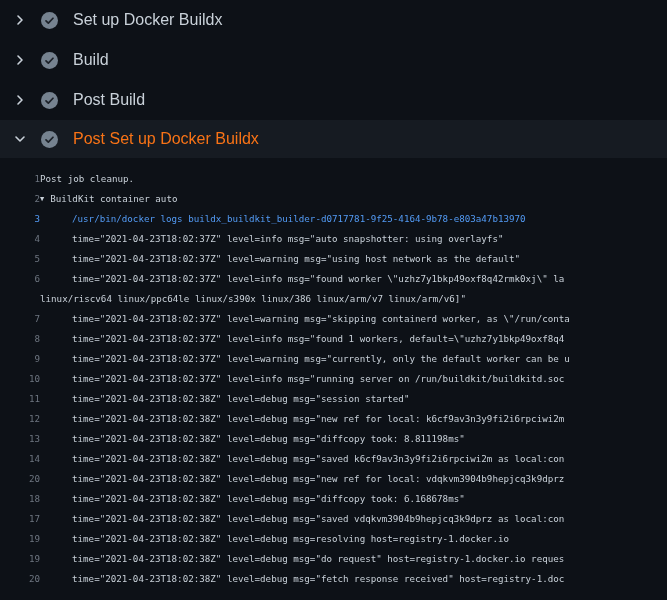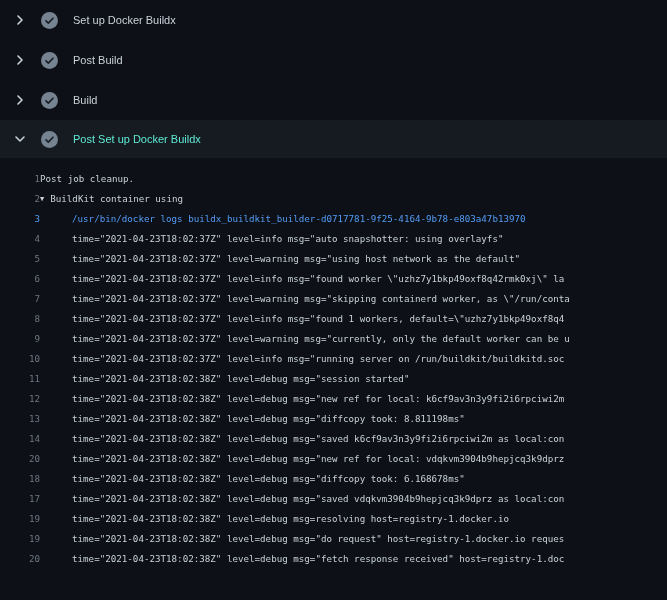--- a/index.html
+++ b/index.html
@@ -26,25 +26,25 @@
     flex: none;
   }
   .check {
     width: 17px; height: 17px;
     margin-left: 13px;
     display: flex; align-items: center; justify-content: center;
     flex: none;
   }
   .step-label {
     margin-left: 15px;
-    font-size: 11px;
+    font-size: 16px;
     color: #c9d1d9;
     white-space: nowrap;
   }
-  .step-row.expanded .step-label { color: #5eead4; }
+  .step-row.expanded .step-label { color: #f97316; }
 
   .log-area {
     padding-top: 11px;
     height: 442px;
     overflow: hidden;
   }
   .log-line {
     display: flex;
     height: 20px;
     line-height: 20px;
@@ -100,58 +100,59 @@
           <svg width="16" height="16" viewBox="0 0 16 16">
             <path d="M6 4l4 4-4 4" fill="none" stroke="#c9d1d9" stroke-width="1.6" stroke-linecap="round" stroke-linejoin="round"></path>
           </svg>
         </span>
         <span class="check">
           <svg width="17" height="17" viewBox="0 0 16 16">
             <circle cx="8" cy="8" r="8" fill="#768390"></circle>
             <path d="M4.7 8.3l2.2 2.2 4.4-4.6" fill="none" stroke="#1c2128" stroke-width="1.6" stroke-linecap="round" stroke-linejoin="round"></path>
           </svg>
         </span>
-        <span class="step-label">Post Build</span>
+        <span class="step-label">Build</span>
       </div>
       <div class="step-row">
         <span class="chev">
           <svg width="16" height="16" viewBox="0 0 16 16">
             <path d="M6 4l4 4-4 4" fill="none" stroke="#c9d1d9" stroke-width="1.6" stroke-linecap="round" stroke-linejoin="round"></path>
           </svg>
         </span>
         <span class="check">
           <svg width="17" height="17" viewBox="0 0 16 16">
             <circle cx="8" cy="8" r="8" fill="#768390"></circle>
             <path d="M4.7 8.3l2.2 2.2 4.4-4.6" fill="none" stroke="#1c2128" stroke-width="1.6" stroke-linecap="round" stroke-linejoin="round"></path>
           </svg>
         </span>
-        <span class="step-label">Build</span>
+        <span class="step-label">Post Build</span>
       </div>
       <div class="step-row expanded">
         <span class="chev">
           <svg width="16" height="16" viewBox="0 0 16 16">
             <path d="M4 6l4 4 4-4" fill="none" stroke="#c9d1d9" stroke-width="1.6" stroke-linecap="round" stroke-linejoin="round"></path>
           </svg>
         </span>
         <span class="check">
           <svg width="17" height="17" viewBox="0 0 16 16">
             <circle cx="8" cy="8" r="8" fill="#768390"></circle>
             <path d="M4.7 8.3l2.2 2.2 4.4-4.6" fill="none" stroke="#1c2128" stroke-width="1.6" stroke-linecap="round" stroke-linejoin="round"></path>
           </svg>
         </span>
         <span class="step-label">Post Set up Docker Buildx</span>
       </div>
     </div>
   <div class="log-area">
       <div class="log-line"><span class="log-num">1</span><span class="log-text">Post job cleanup.</span></div>
-      <div class="log-line"><span class="log-num">2</span><span class="log-text"><span class="group-toggle">▼</span><span>BuildKit container using</span></span></div>
+      <div class="log-line"><span class="log-num">2</span><span class="log-text"><span class="group-toggle">▼</span><span>BuildKit container auto</span></span></div>
       <div class="log-line indent1 cmd"><span class="log-num">3</span><span class="log-text">/usr/bin/docker logs buildx_buildkit_builder-d0717781-9f25-4164-9b78-e803a47b13970</span></div>
       <div class="log-line indent1"><span class="log-num">4</span><span class="log-text">time="2021-04-23T18:02:37Z" level=info msg="auto snapshotter: using overlayfs"</span></div>
       <div class="log-line indent1"><span class="log-num">5</span><span class="log-text">time="2021-04-23T18:02:37Z" level=warning msg="using host network as the default"</span></div>
       <div class="log-line indent1"><span class="log-num">6</span><span class="log-text">time="2021-04-23T18:02:37Z" level=info msg="found worker \"uzhz7y1bkp49oxf8q42rmk0xj\" la</span></div>
+      <div class="log-line"><span class="log-num"></span><span class="log-text">linux/riscv64 linux/ppc64le linux/s390x linux/386 linux/arm/v7 linux/arm/v6]"</span></div>
       <div class="log-line indent1"><span class="log-num">7</span><span class="log-text">time="2021-04-23T18:02:37Z" level=warning msg="skipping containerd worker, as \"/run/conta</span></div>
       <div class="log-line indent1"><span class="log-num">8</span><span class="log-text">time="2021-04-23T18:02:37Z" level=info msg="found 1 workers, default=\"uzhz7y1bkp49oxf8q4</span></div>
       <div class="log-line indent1"><span class="log-num">9</span><span class="log-text">time="2021-04-23T18:02:37Z" level=warning msg="currently, only the default worker can be u</span></div>
       <div class="log-line indent1"><span class="log-num">10</span><span class="log-text">time="2021-04-23T18:02:37Z" level=info msg="running server on /run/buildkit/buildkitd.soc</span></div>
       <div class="log-line indent1"><span class="log-num">11</span><span class="log-text">time="2021-04-23T18:02:38Z" level=debug msg="session started"</span></div>
       <div class="log-line indent1"><span class="log-num">12</span><span class="log-text">time="2021-04-23T18:02:38Z" level=debug msg="new ref for local: k6cf9av3n3y9fi2i6rpciwi2m</span></div>
       <div class="log-line indent1"><span class="log-num">13</span><span class="log-text">time="2021-04-23T18:02:38Z" level=debug msg="diffcopy took: 8.811198ms"</span></div>
       <div class="log-line indent1"><span class="log-num">14</span><span class="log-text">time="2021-04-23T18:02:38Z" level=debug msg="saved k6cf9av3n3y9fi2i6rpciwi2m as local:con</span></div>
       <div class="log-line indent1"><span class="log-num">20</span><span class="log-text">time="2021-04-23T18:02:38Z" level=debug msg="new ref for local: vdqkvm3904b9hepjcq3k9dprz</span></div>
       <div class="log-line indent1"><span class="log-num">18</span><span class="log-text">time="2021-04-23T18:02:38Z" level=debug msg="diffcopy took: 6.168678ms"</span></div>

